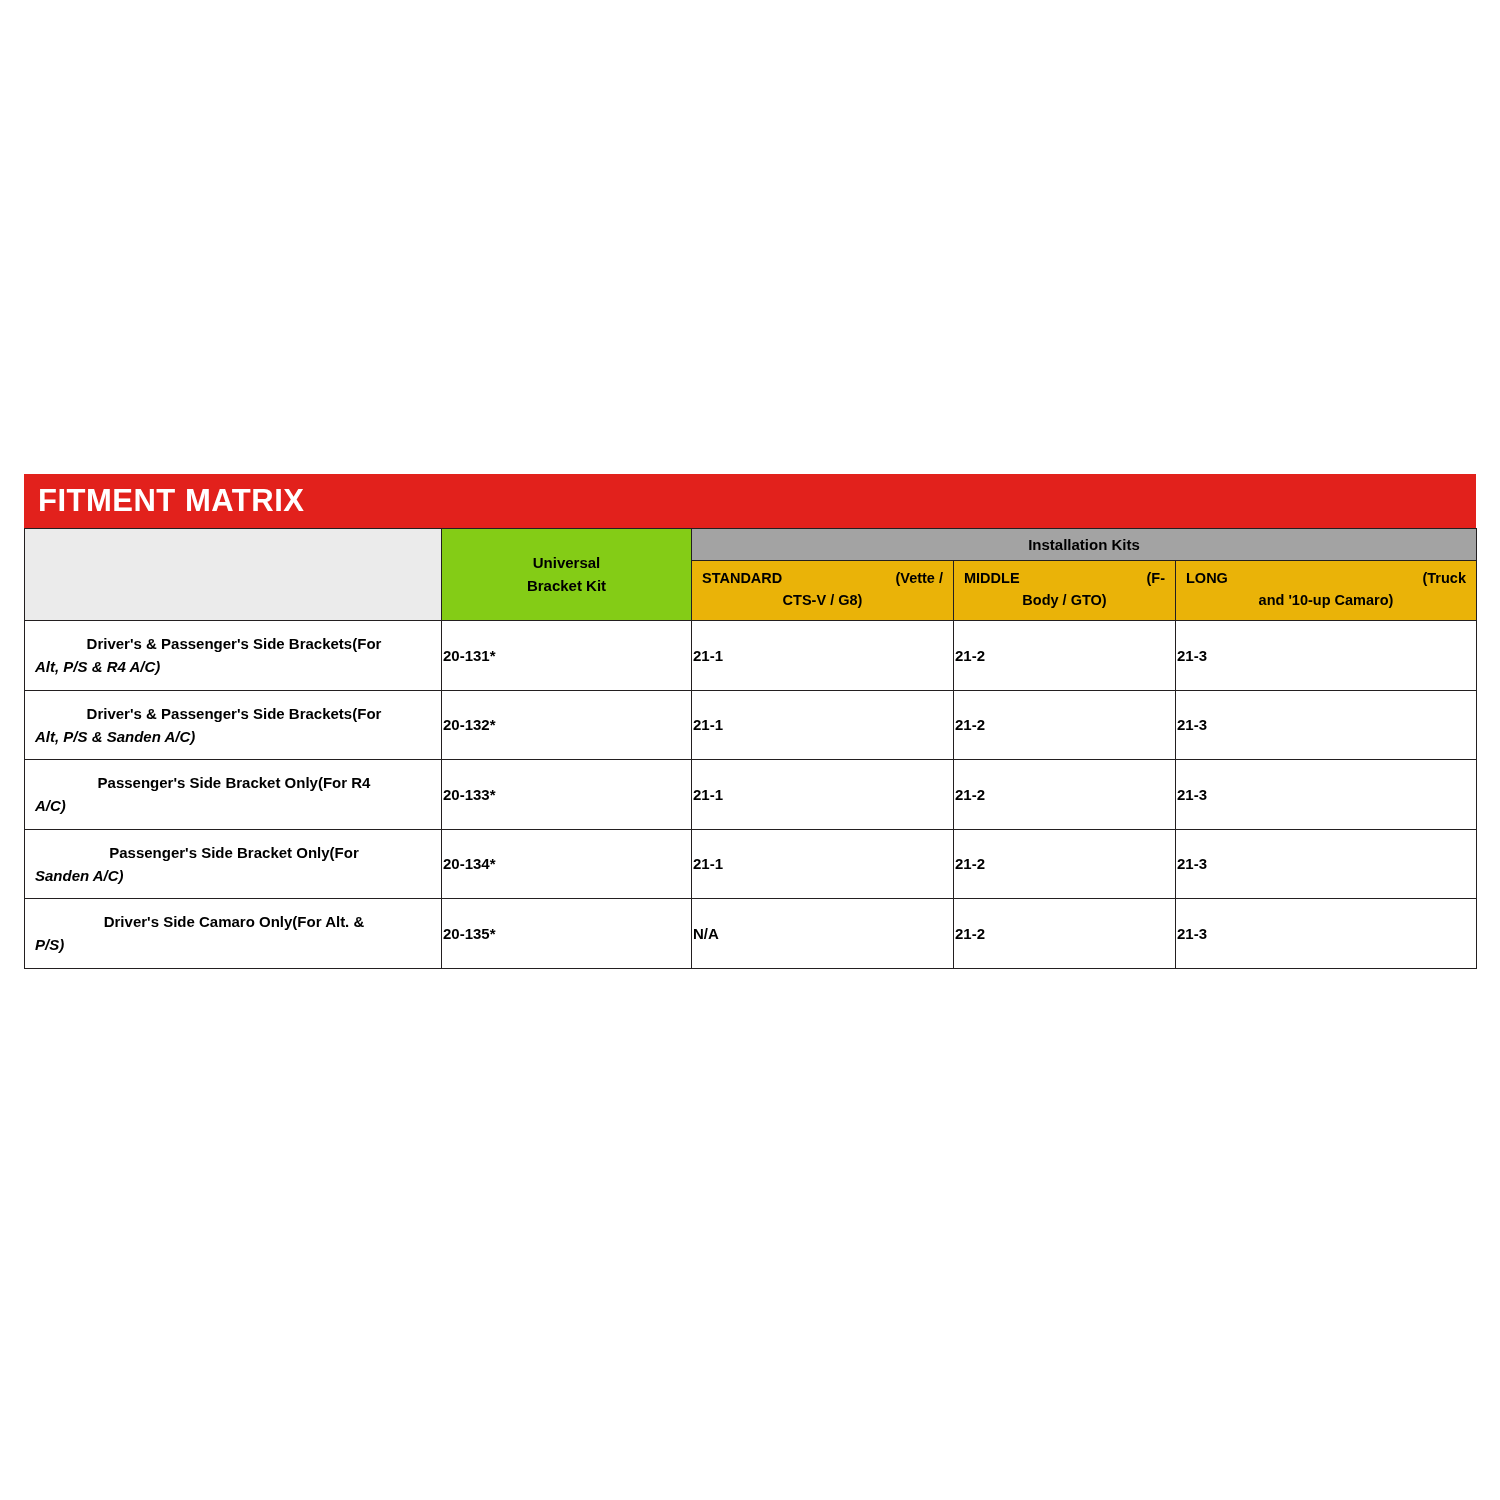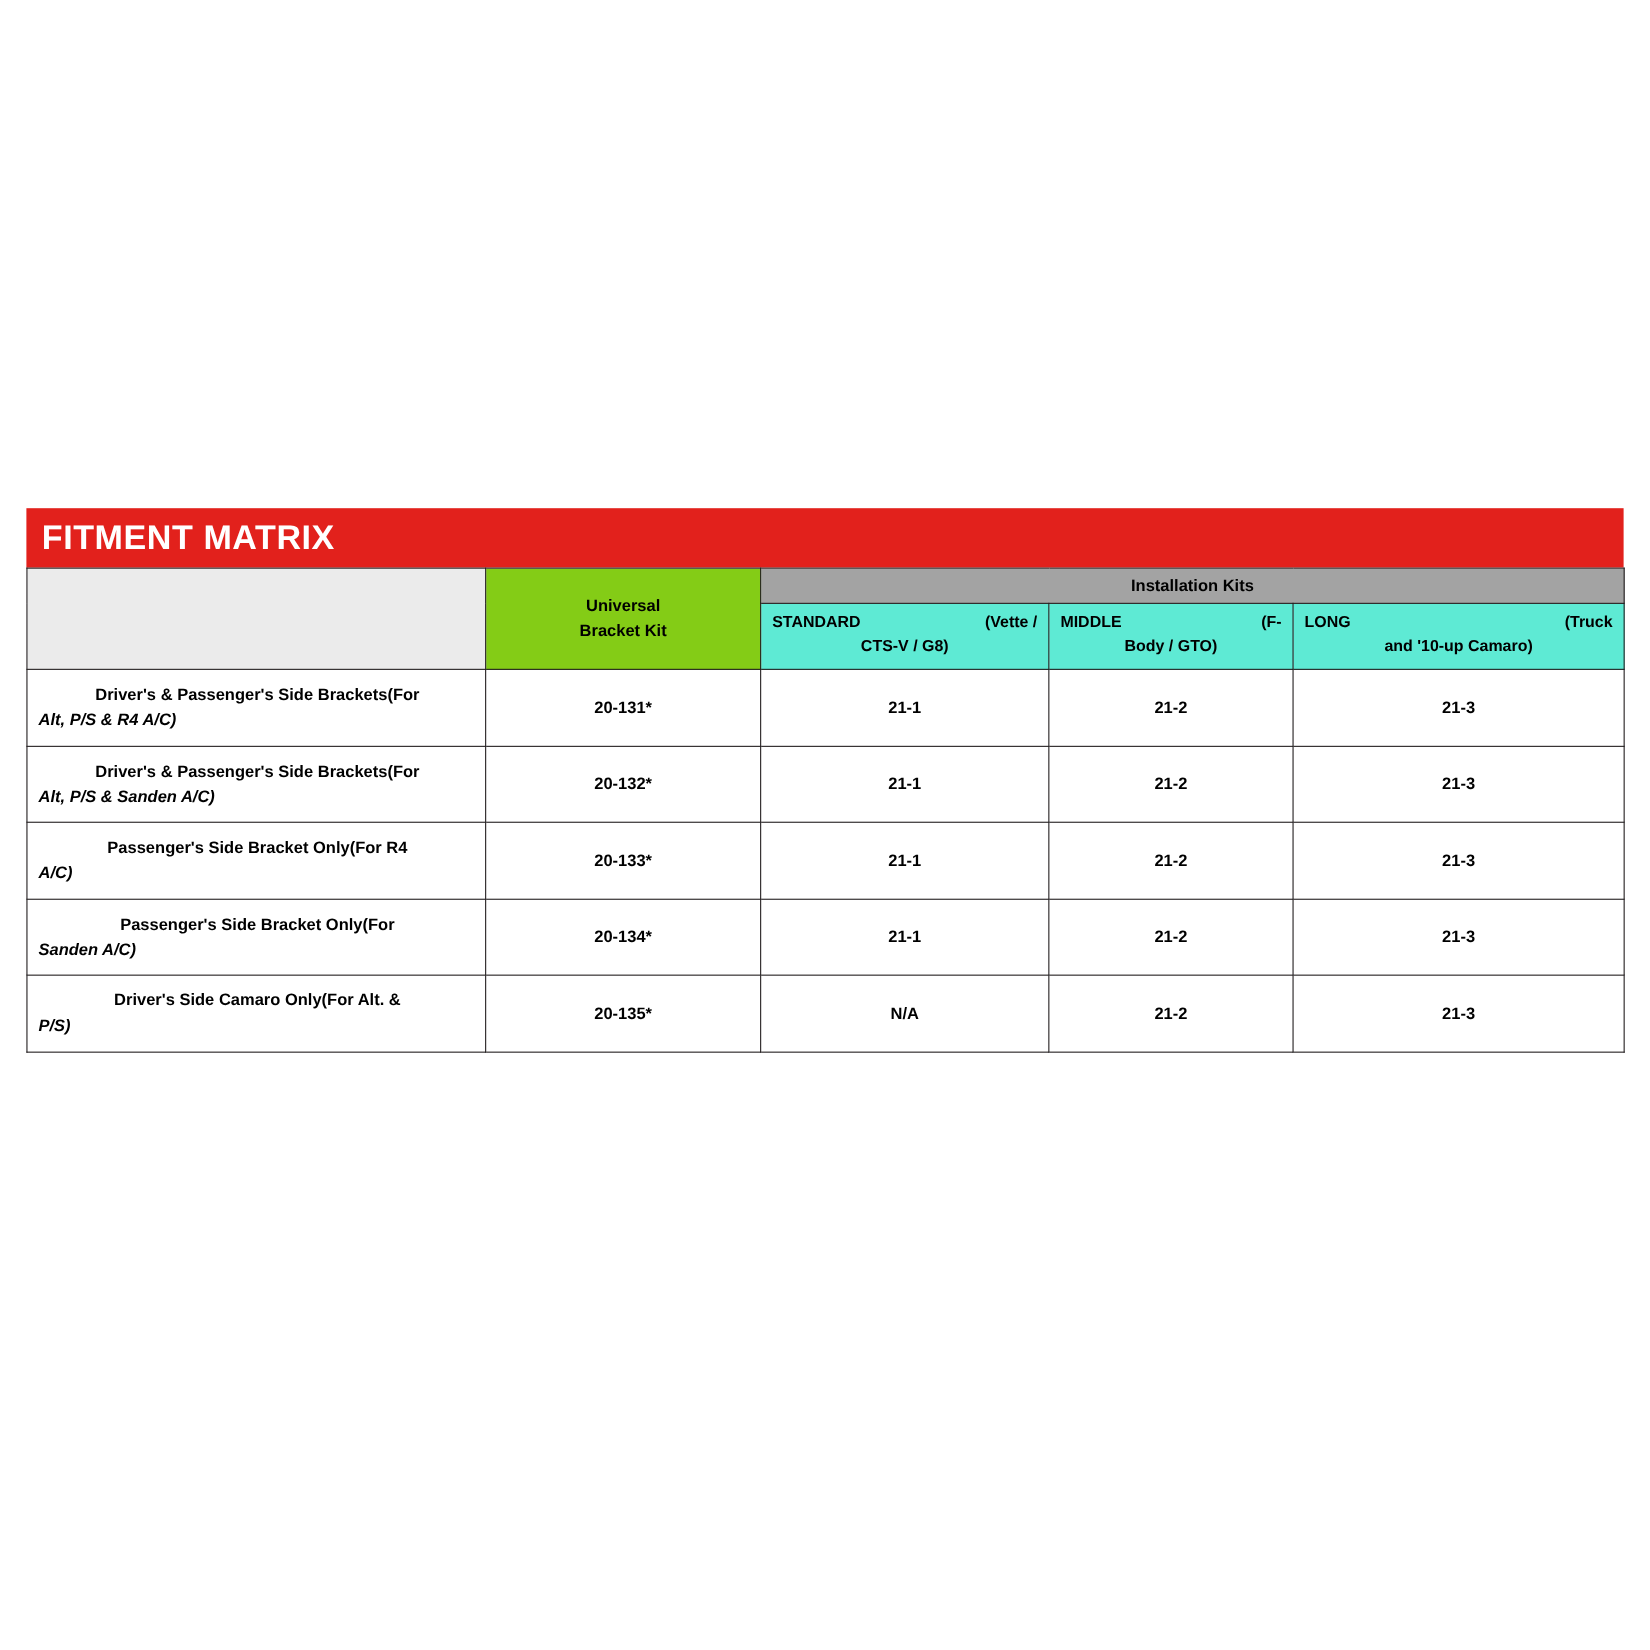--- a/index.html
+++ b/index.html
@@ -12,21 +12,21 @@
     height: 1500px;
     font-family: "Liberation Sans", sans-serif;
     color: #000000;
     position: relative;
     overflow: hidden;
   }
 
   .sheet {
     position: absolute;
     left: 24px;
-    top: 462px;
+    top: 474px;
     width: 1452px;
   }
 
   
   .title-bar {
     background: #e2211c;
     height: 54px;
     display: flex;
     align-items: center;
     padding-left: 14px;
@@ -67,21 +67,21 @@
   }
   .hdr-kits-group {
     background: #a3a3a3;
     text-align: center;
     font-size: 15px;
     font-weight: bold;
     height: 32px;
     padding: 4px 0;
   }
   .hdr-kit {
-    background: #5eead4;
+    background: #eab308;
     font-size: 14.5px;
     font-weight: bold;
     line-height: 1.5;
     padding: 6px 10px 8px 10px;
     height: 60px;
   }
   .kit-line {
     display: flex;
     justify-content: space-between;
     white-space: nowrap;
@@ -100,21 +100,21 @@
   .rowlabel-line {
     display: flex;
     justify-content: center;
     white-space: nowrap;
   }
   .rowlabel-sub {
     display: block;
     font-style: italic;
   }
   td.value {
-    text-align: center;
+    text-align: left;
     font-size: 15px;
     font-weight: bold;
   }
 
   .footnote {
     margin-top: 26px;
     font-size: 15.5px;
     font-weight: bold;
     line-height: 1.4;
   }

